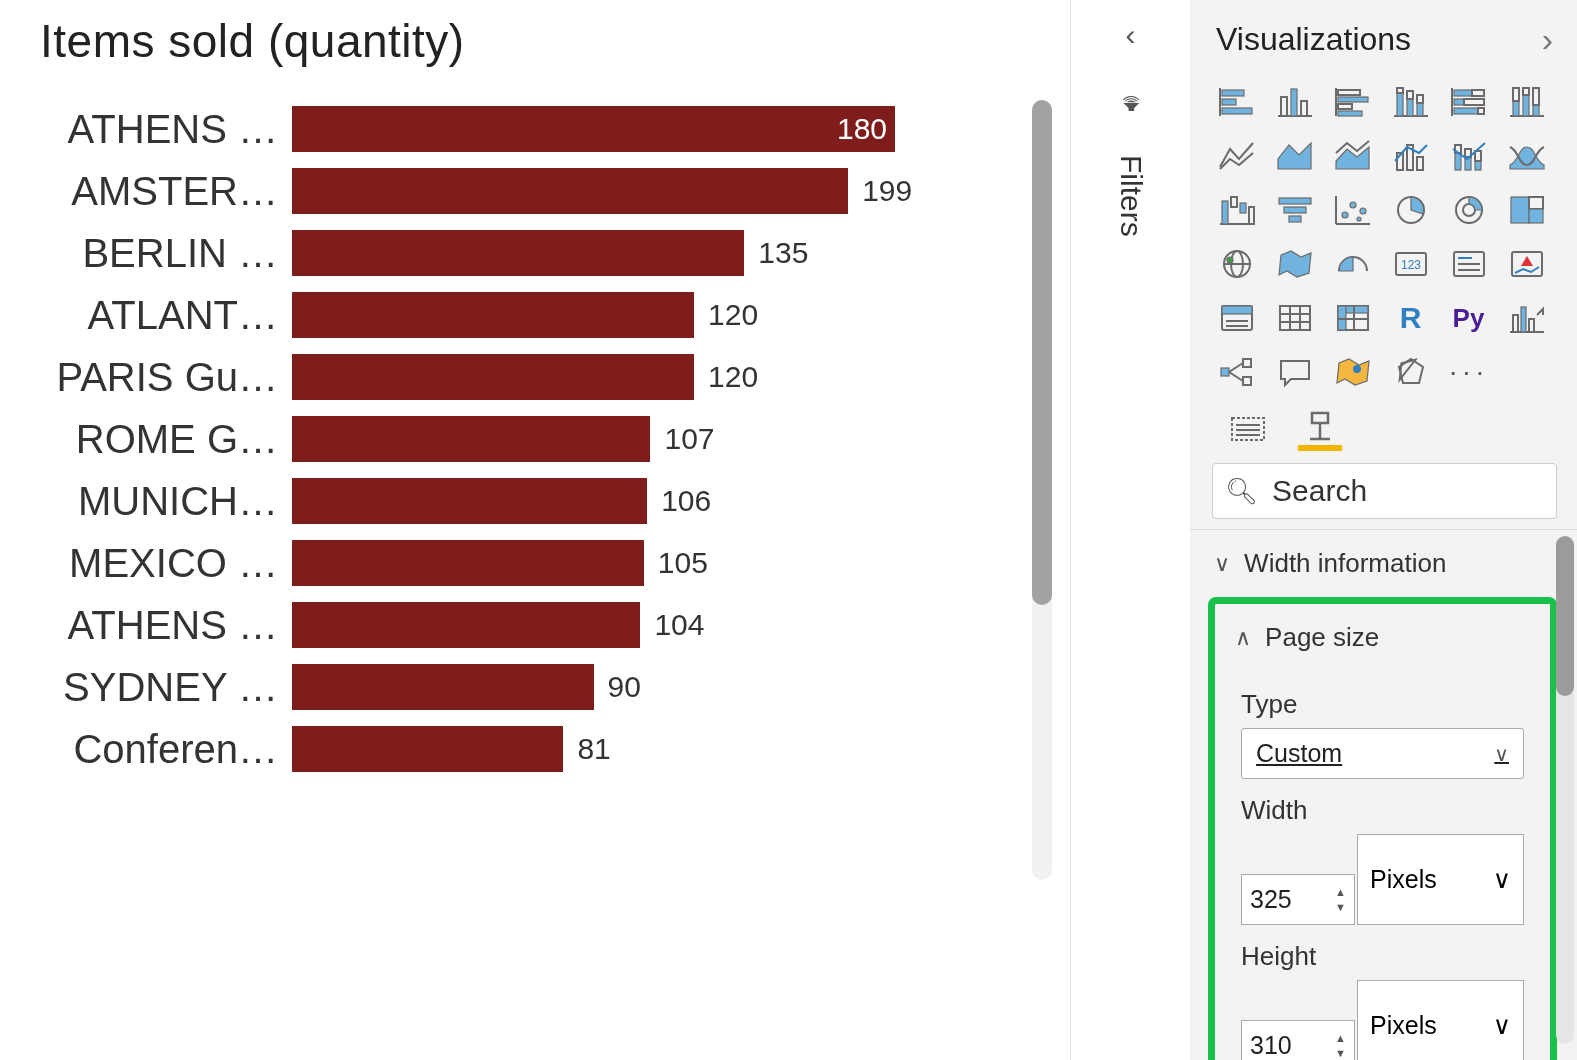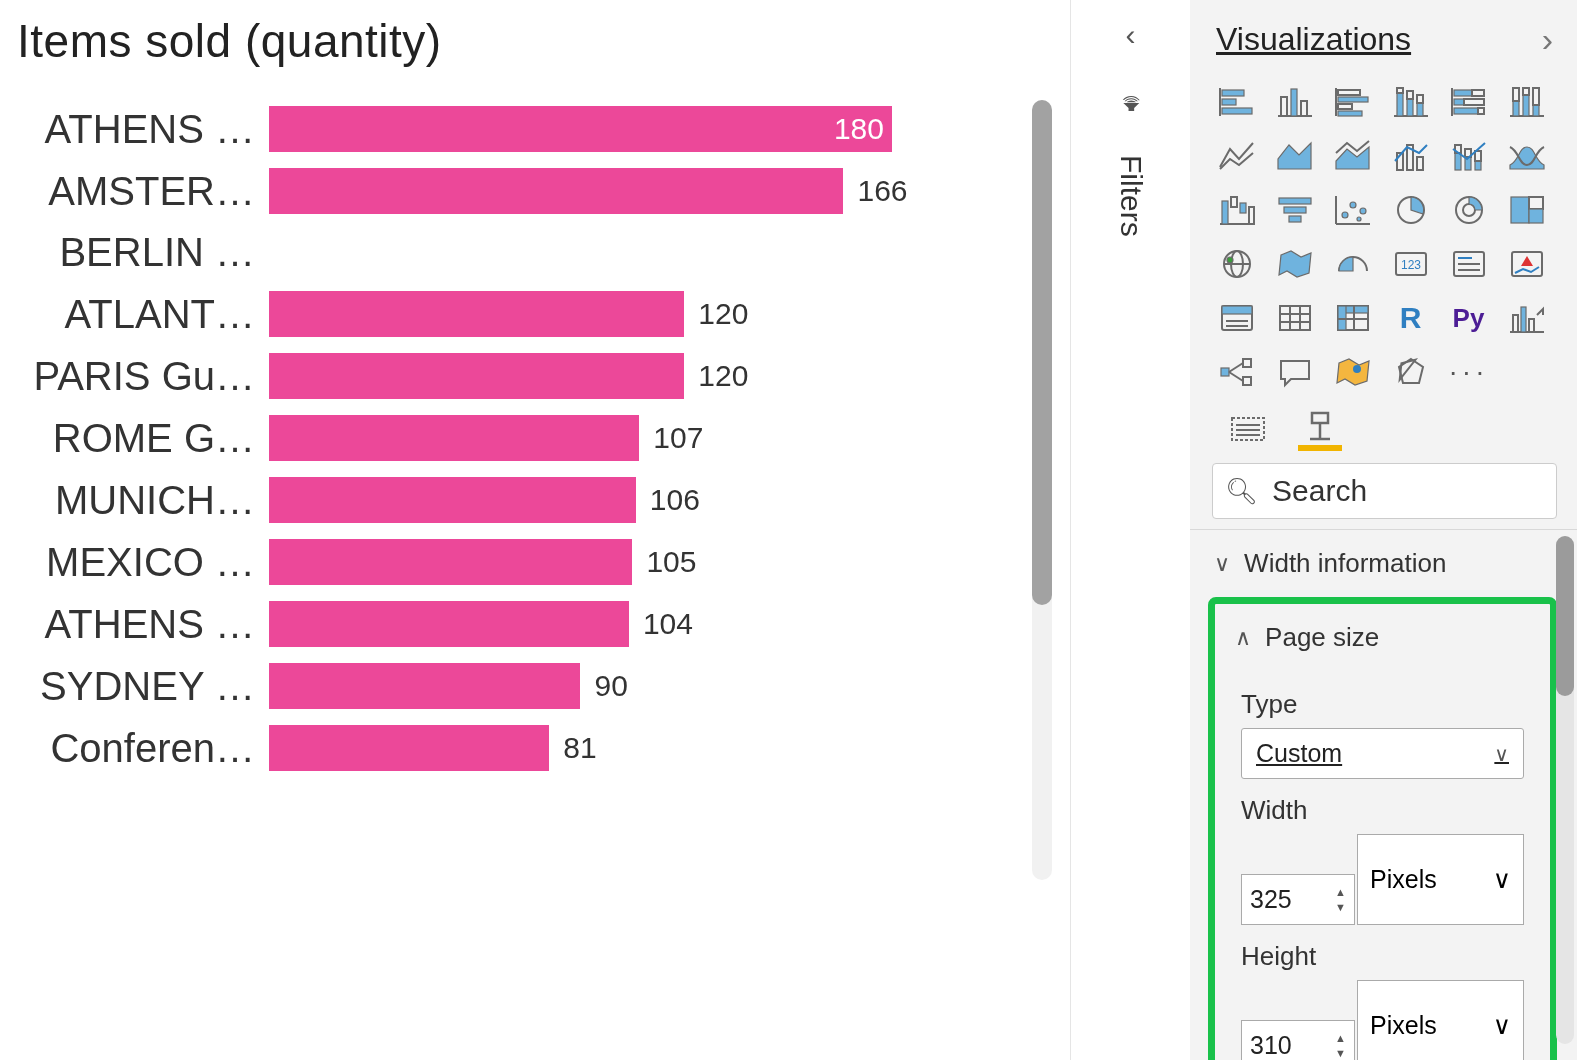--- a/index.html
+++ b/index.html
@@ -1,40 +1,40 @@
 <!DOCTYPE html>
 <html><head>
 <meta charset="utf-8">
 <style>
 * { box-sizing: border-box; margin: 0; padding: 0; font-family: "Segoe UI", Arial, sans-serif; }
 body { width: 1577px; height: 1060px; background: #fff; display: flex; overflow: hidden; }
 
 
-.canvas { flex: 0 0 1070px; padding: 0 20px 0 17px; position: relative; }
+.canvas { flex: 0 0 1070px; padding: 0 20px 0 40px; position: relative; }
 .chart-title { font-size: 46px; font-weight: 400; color: #222; margin: 14px 0 38px 0; letter-spacing: .5px; }
 .bars { display: flex; flex-direction: column; gap: 16px; position: relative; padding-right: 60px; }
 .scrollbar { position: absolute; right: 18px; top: 100px; width: 20px; height: 780px; background: #f1f1f1; border-radius: 10px; }
 .scrollbar .thumb { width: 100%; height: 505px; background: #a2a2a2; border-radius: 10px; }
 .barrow { display: flex; align-items: center; }
 .barlabel { flex: 0 0 252px; text-align: right; padding-right: 14px; font-size: 40px; color: #333; white-space: nowrap; overflow: hidden; text-overflow: ellipsis; }
 .barwrap { flex: 1; display: flex; align-items: center; }
-.bar { height: 46px; background: #ec4899; position: relative; }
+.bar { height: 46px; background: #7f1d1d; position: relative; }
 .bar .inlabel { position: absolute; right: 8px; top: 50%; transform: translateY(-50%); color: #fff; font-size: 30px; }
 .outlabel { margin-left: 14px; font-size: 30px; color: #333; }
 
 
 .sidepad { flex: 0 0 120px; display: flex; flex-direction: column; align-items: center; padding-top: 18px; gap: 36px; border-left: 1px solid #e5e5e5; }
 .sidepad .chev { font-size: 30px; color: #555; cursor: pointer; }
 .sidepad .speak { font-size: 26px; color: #555; transform: rotate(-90deg); }
 .sidepad .vlabel { writing-mode: vertical-rl; font-size: 30px; color: #333; cursor: pointer; }
 
 
 .vizpane { flex: 1; background: #f3f3f3; display: flex; flex-direction: column; position: relative; padding-bottom: 10px; }
 .viz-head { display: flex; align-items: center; justify-content: space-between; padding: 20px 24px 20px 26px; }
-.viz-head .title { font-size: 32px; color: #222; text-decoration: underline; }
+.viz-head .title { font-size: 32px; color: #222; }
 .viz-head .chev { font-size: 34px; color: #777; cursor: pointer; }
 
 .icongrid { padding: 2px 20px 0 22px; display: grid; grid-template-columns: repeat(6, 49px); gap: 12px 9px; }
 .vicon { width: 49px; height: 42px; display: flex; align-items: center; justify-content: center; cursor: pointer; font-size: 24px; color: #215a8f; border-radius: 2px; }
 .vicon svg { width: 40px; height: 34px; }
 .vicon .st { stroke: #6b6b6b; stroke-width: 2; fill: none; }
 .vicon .fb { fill: #6fb3de; stroke: #6b6b6b; stroke-width: 1.2; }
 .vicon .nb { fill: none; stroke: #6b6b6b; stroke-width: 2; }
 .more { font-size: 28px; color: #555; letter-spacing: 4px; }
 
@@ -76,25 +76,29 @@
         <div class="barwrap">
           <div class="bar" style="width: 86.4%;">
             <span class="inlabel">180</span>
           </div>
         </div>
       </div>
       <div class="barrow">
         <div class="barlabel">AMSTER…</div>
         <div class="barwrap">
           <div class="bar" style="width: 79.68%;"></div>
-          <span class="outlabel">166</span>
+          <span class="outlabel">199</span>
         </div>
       </div>
       <div class="barrow">
         <div class="barlabel">BERLIN …</div>
+        <div class="barwrap">
+          <div class="bar" style="width: 64.8%;"></div>
+          <span class="outlabel">135</span>
+        </div>
       </div>
       <div class="barrow">
         <div class="barlabel">ATLANT…</div>
         <div class="barwrap">
           <div class="bar" style="width: 57.6%;"></div>
           <span class="outlabel">120</span>
         </div>
       </div>
       <div class="barrow">
         <div class="barlabel">PARIS Gu…</div>

